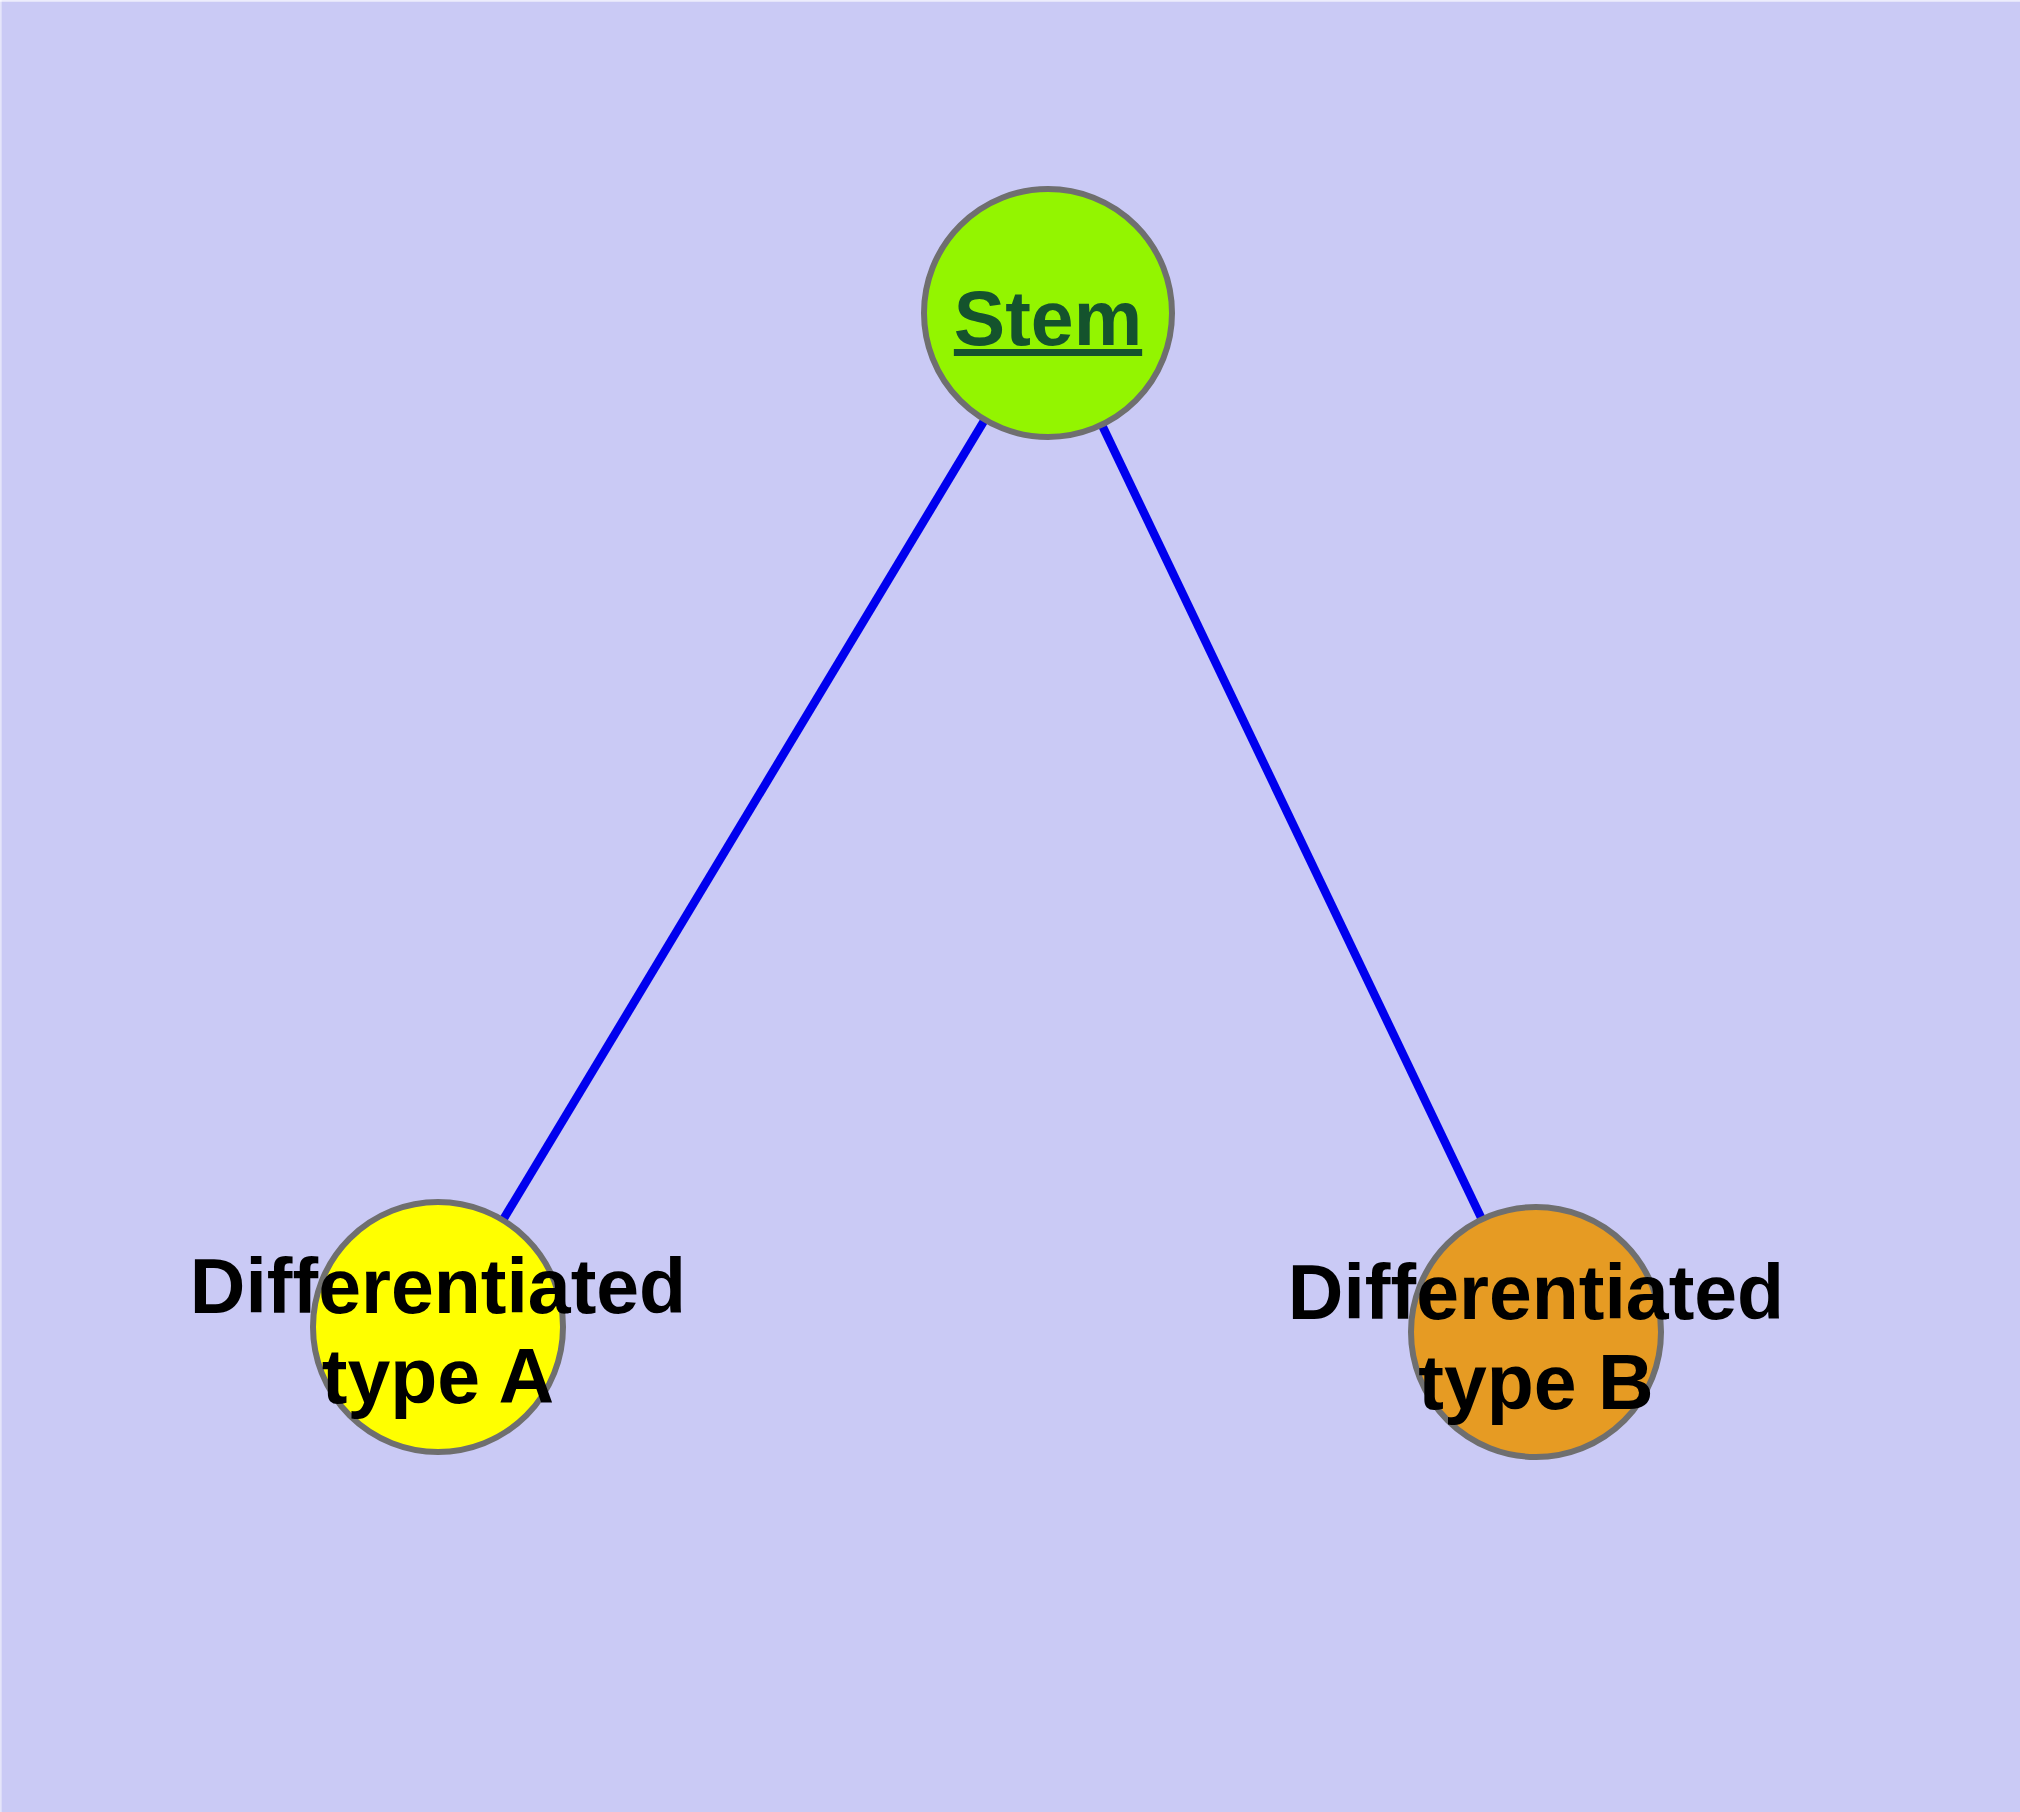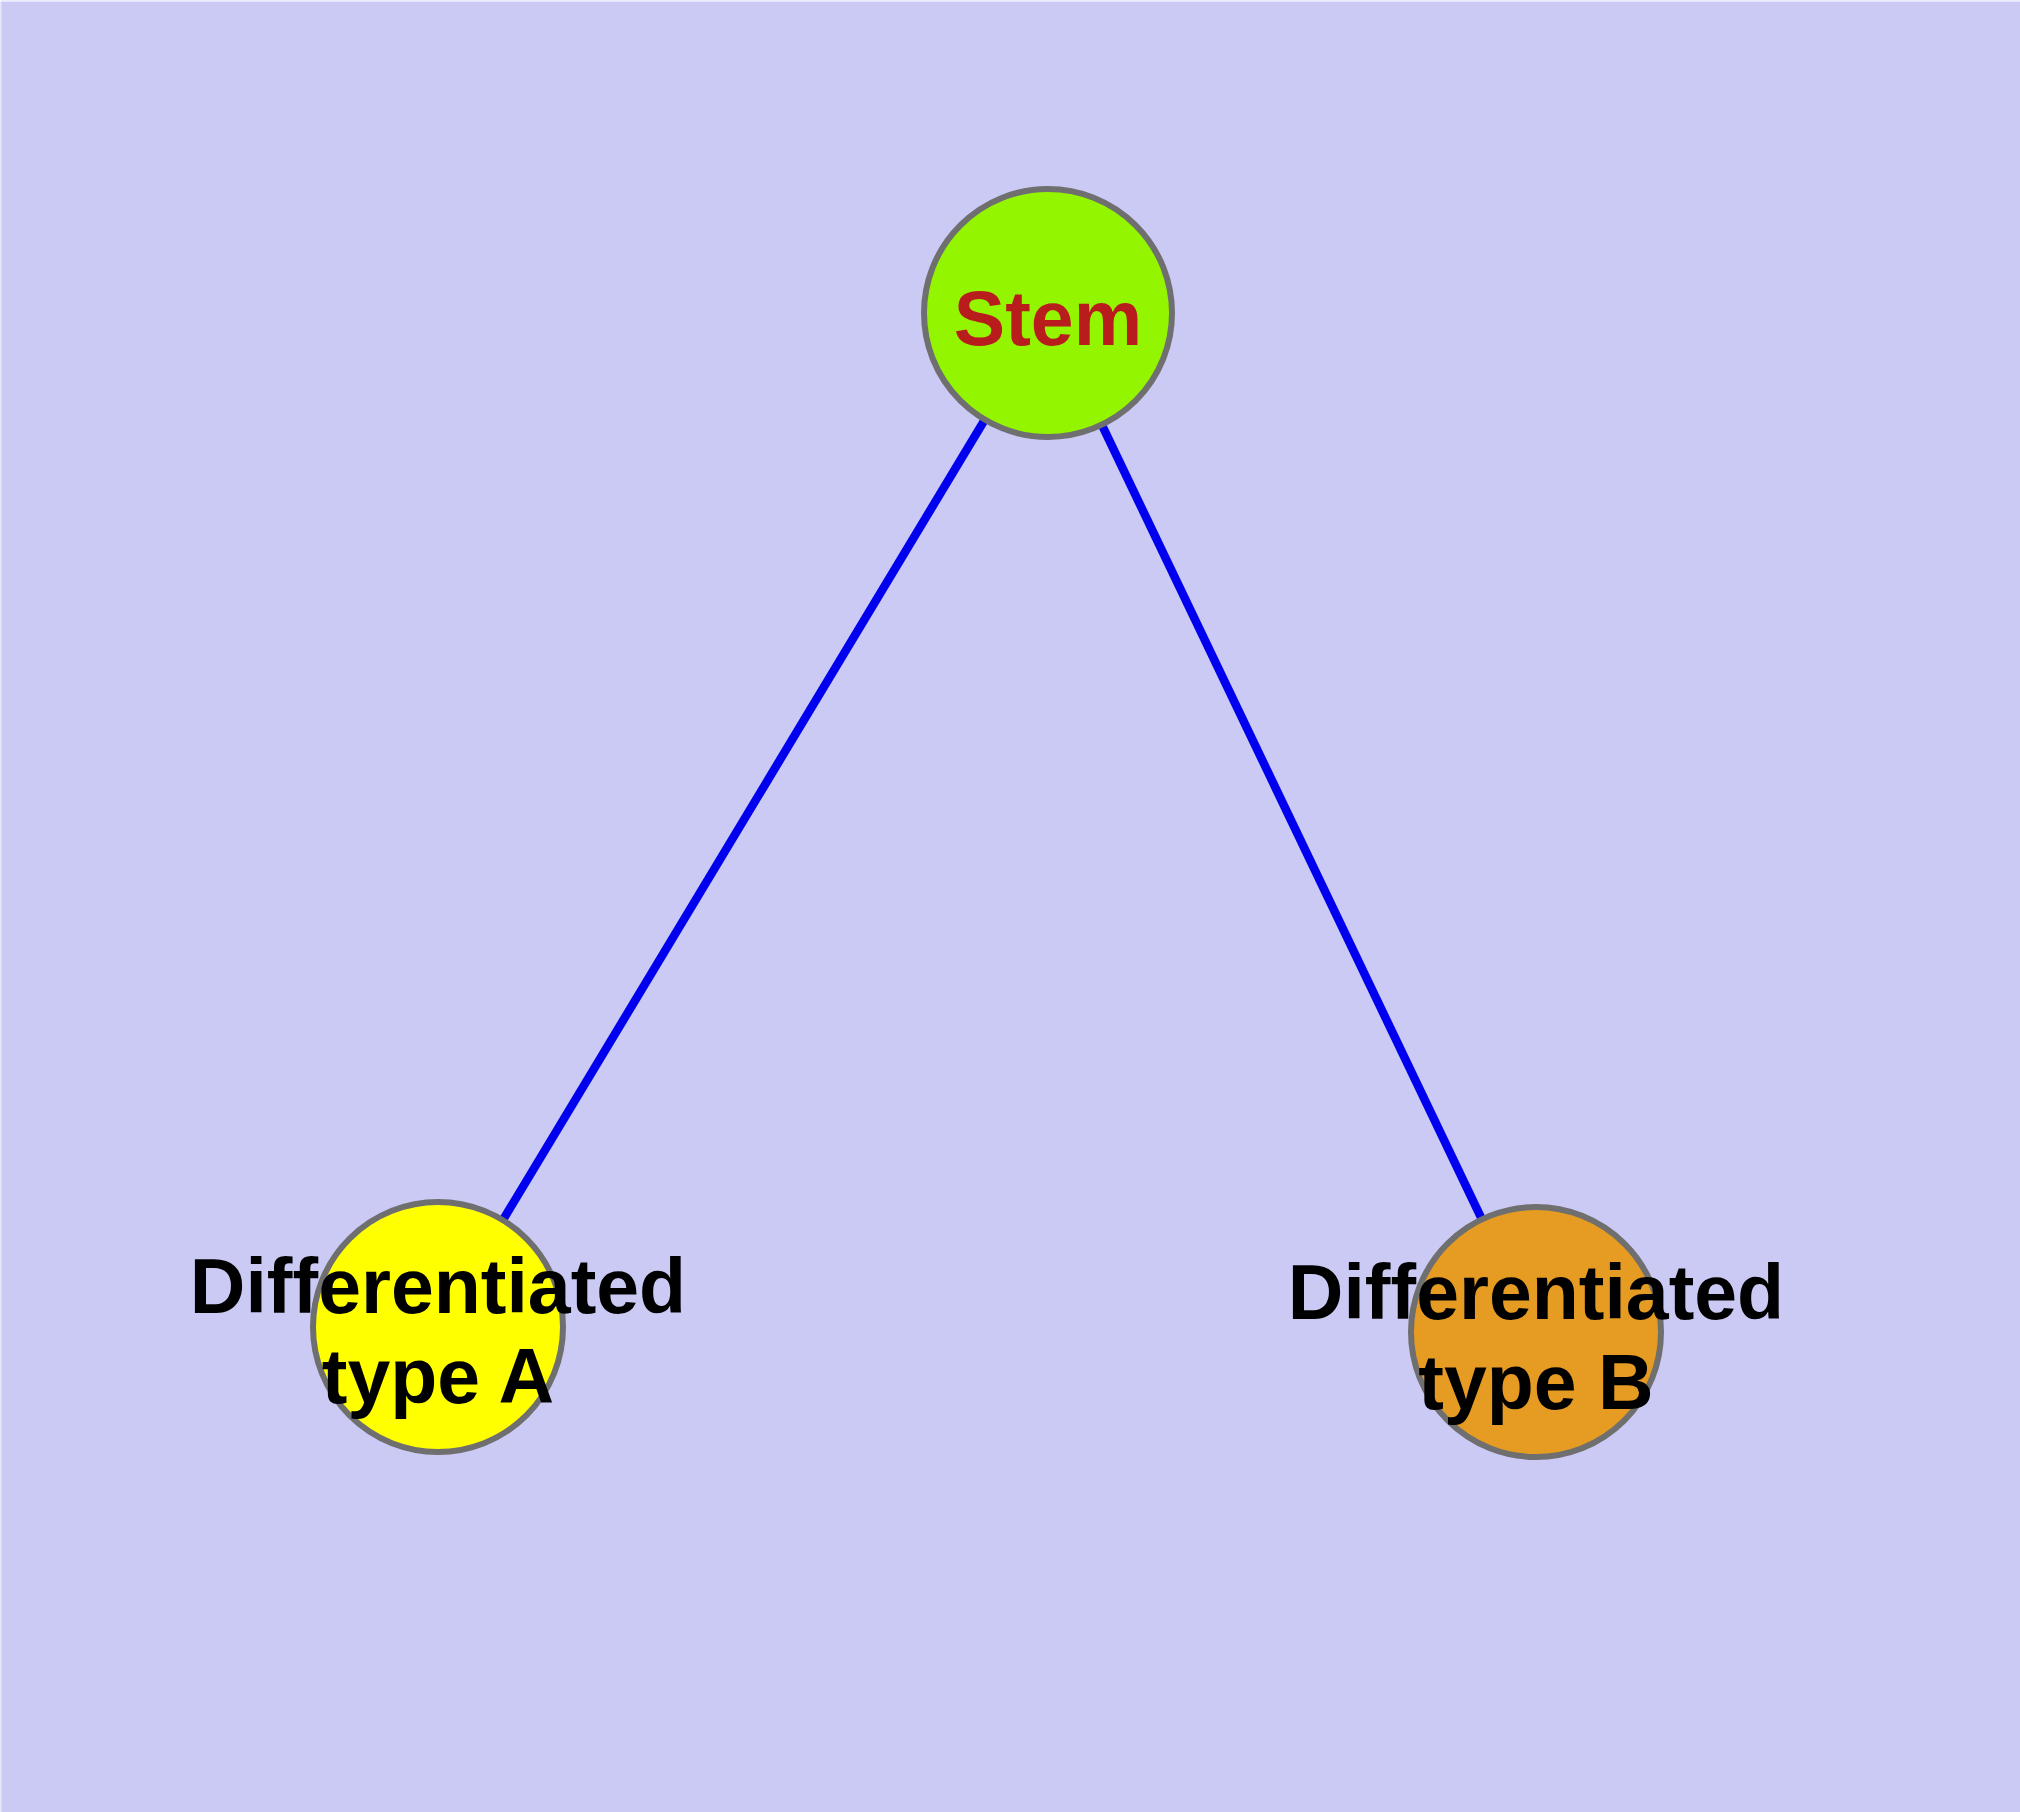--- a/index.html
+++ b/index.html
@@ -57,20 +57,20 @@
 
   <svg id="edges-layer" viewBox="0 0 2384 2138" xmlns="http://www.w3.org/2000/svg">
     <line x1="1237" y1="370" x2="517" y2="1566" stroke="#0000EE" stroke-width="10"></line>
     <line x1="1237" y1="370" x2="1812" y2="1572" stroke="#0000EE" stroke-width="10"></line>
   </svg>
 
   <div class="node-circle" style="left: 921px; top: 186px; width: 254px; height: 254px; background: rgb(147, 245, 0); border-color: rgb(111, 111, 111); border-width: 6px;"></div>
   <div class="node-circle" style="left: 310px; top: 1199px; width: 256px; height: 256px; background: rgb(255, 255, 0); border-color: rgb(111, 111, 111); border-width: 6px;"></div>
   <div class="node-circle" style="left: 1408px; top: 1204px; width: 256px; height: 256px; background: rgb(230, 155, 35); border-color: rgb(111, 111, 111); border-width: 6px;"></div>
 
-  <div class="node-label" style="left: 1048px; top: 318px; color: #b91c1c;">Stem</div>
+  <div class="node-label" style="left: 1048px; top: 318px; color: #14532d; text-decoration: underline;">Stem</div>
   <div class="node-label" style="left: 438px; top: 1331px; color: rgb(0, 0, 0);">Differentiated
 type A</div>
   <div class="node-label" style="left: 1536px; top: 1337px; color: rgb(0, 0, 0);">Differentiated
 type B</div>
 
 </div>
 
 
 </body></html>

